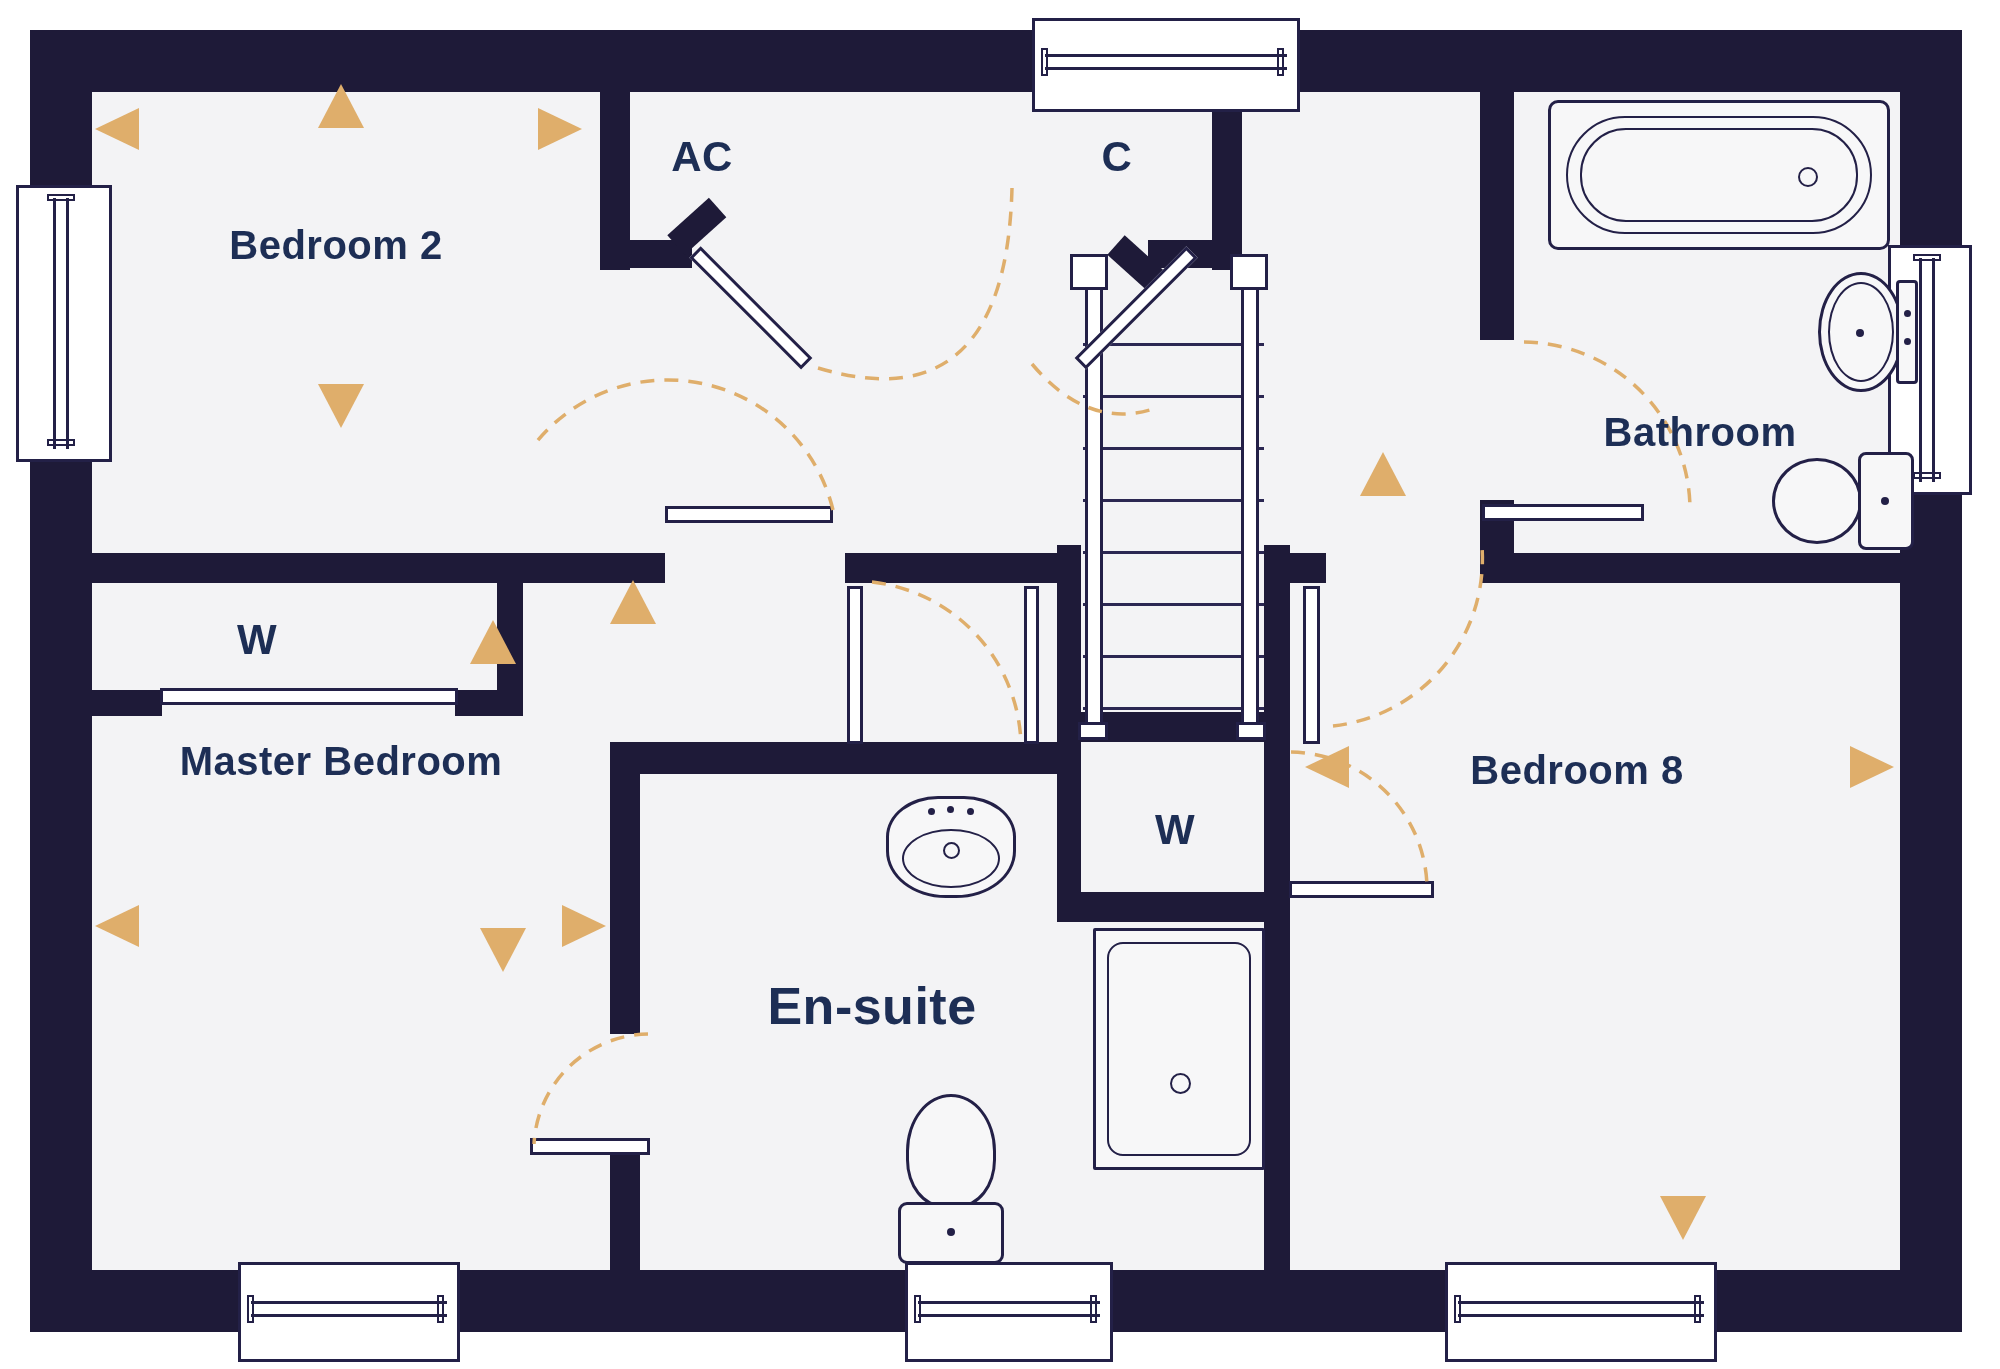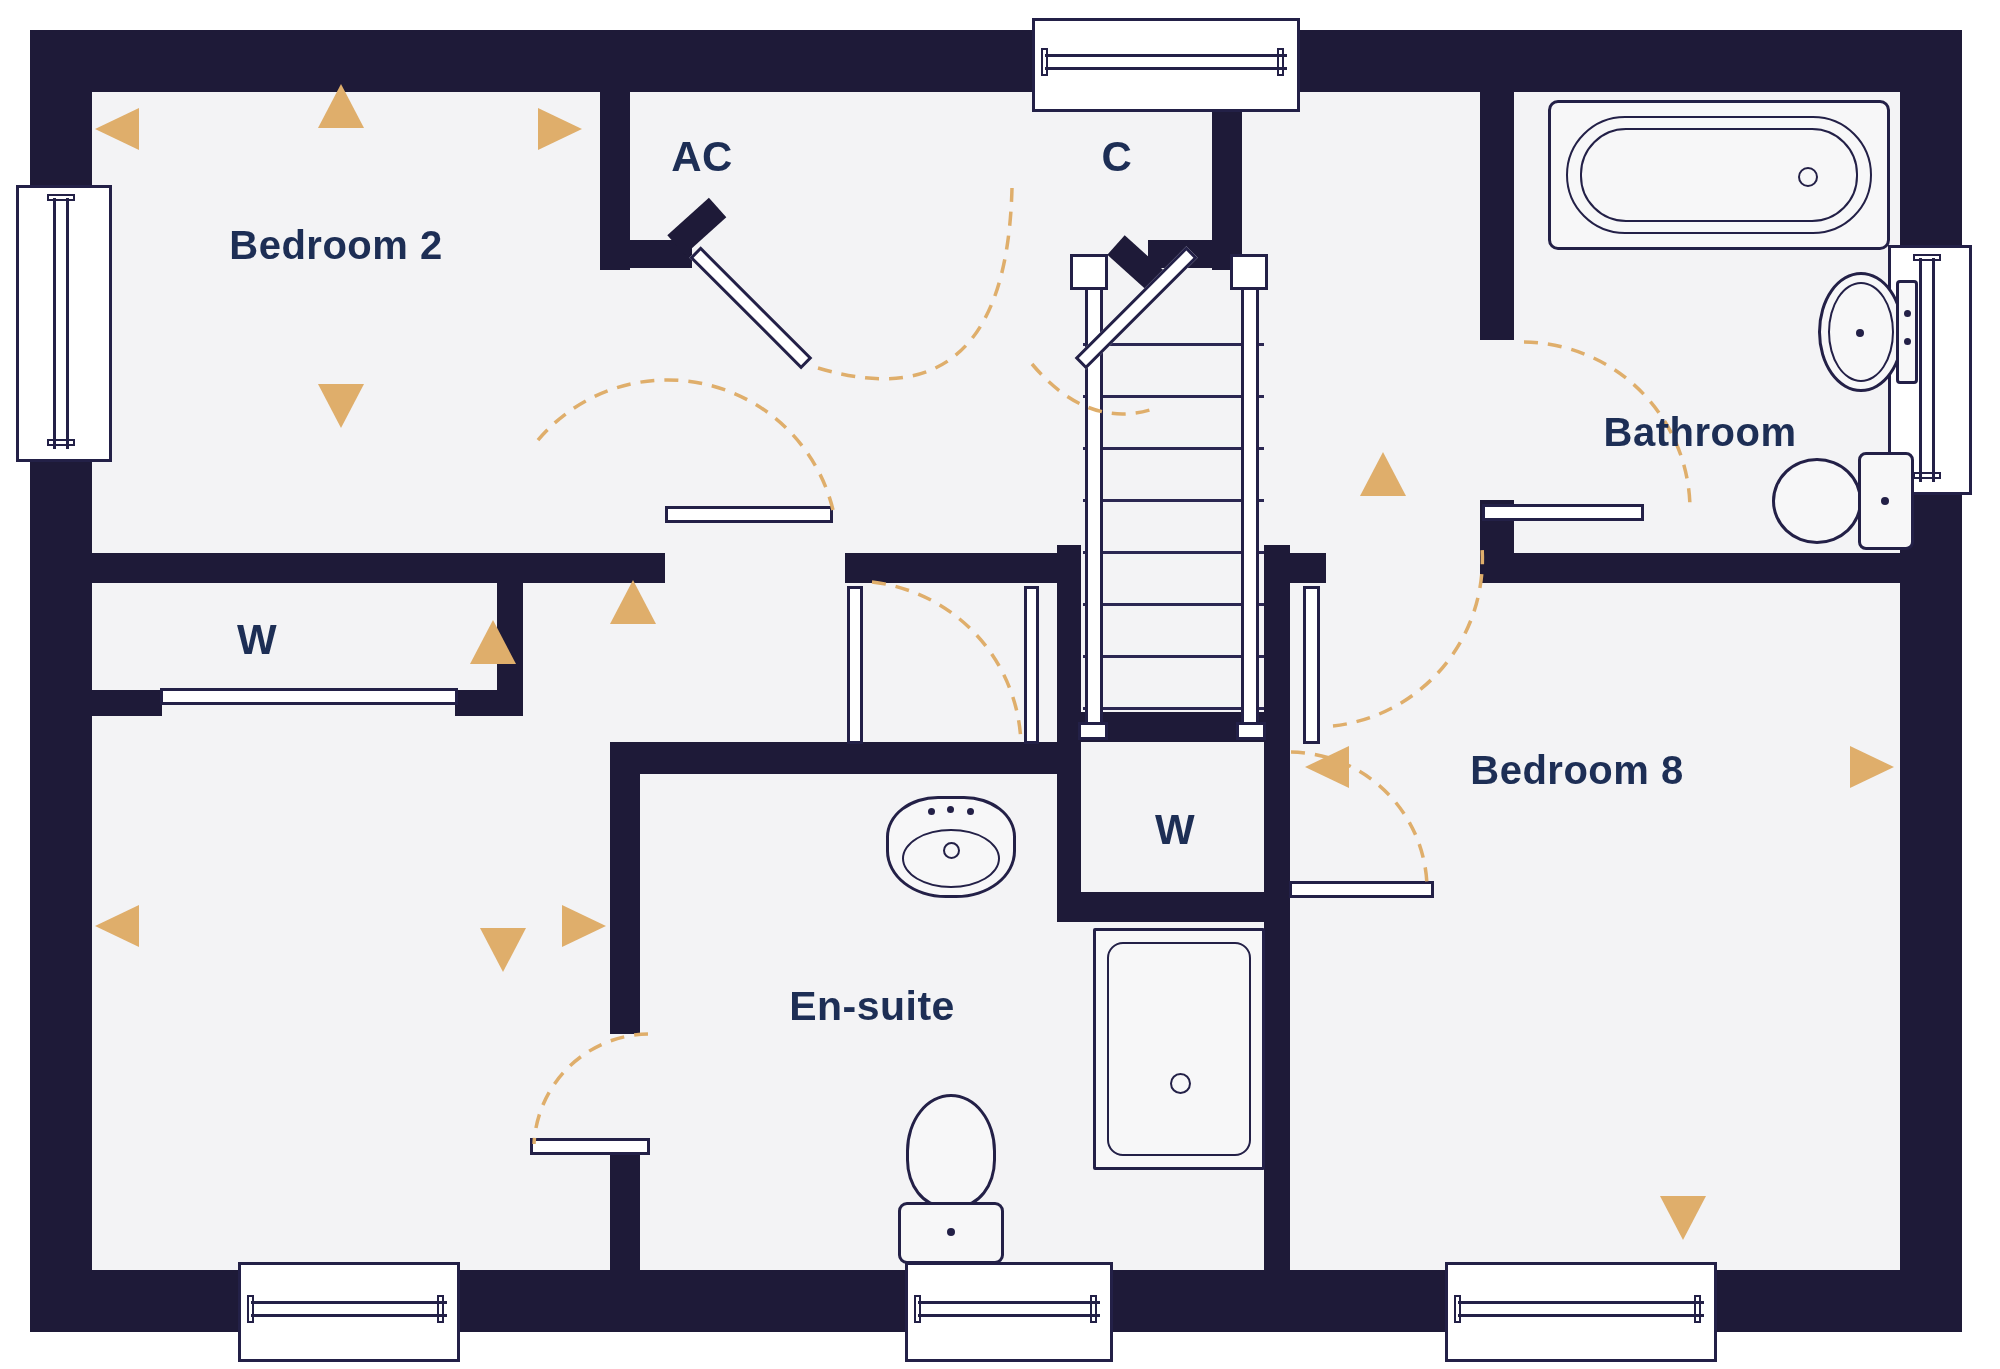--- a/index.html
+++ b/index.html
@@ -170,16 +170,17 @@
     <div class="arrow down" style="left: 480px; top: 928px;"></div>
     <div class="arrow right" style="left: 562px; top: 905px;"></div>
     <div class="arrow left" style="left: 1305px; top: 746px;"></div>
     <div class="arrow right" style="left: 1850px; top: 746px;"></div>
     <div class="arrow down" style="left: 1660px; top: 1196px;"></div>
     <div class="room-label" style="left: 336px; top: 245px; font-size: 40px;">Bedroom 2</div>
     <div class="room-label" style="left: 702px; top: 157px; font-size: 42px;">AC</div>
     <div class="room-label" style="left: 1117px; top: 157px; font-size: 42px;">C</div>
     <div class="room-label" style="left: 1700px; top: 432px; font-size: 40px;">Bathroom</div>
     <div class="room-label" style="left: 257px; top: 640px; font-size: 42px;">W</div>
-    <div class="room-label" style="left: 872px; top: 1006px; font-size: 41px;">En-suite</div>
+    <div class="room-label" style="left: 341px; top: 761px; font-size: 40px;">Master Bedroom</div>
+    <div class="room-label" style="left: 872px; top: 1006px; font-size: 52px;">En-suite</div>
     <div class="room-label" style="left: 1175px; top: 830px; font-size: 42px;">W</div>
     <div class="room-label" style="left: 1577px; top: 770px; font-size: 40px;">Bedroom 8</div>
   </div>
 
 </body></html>

